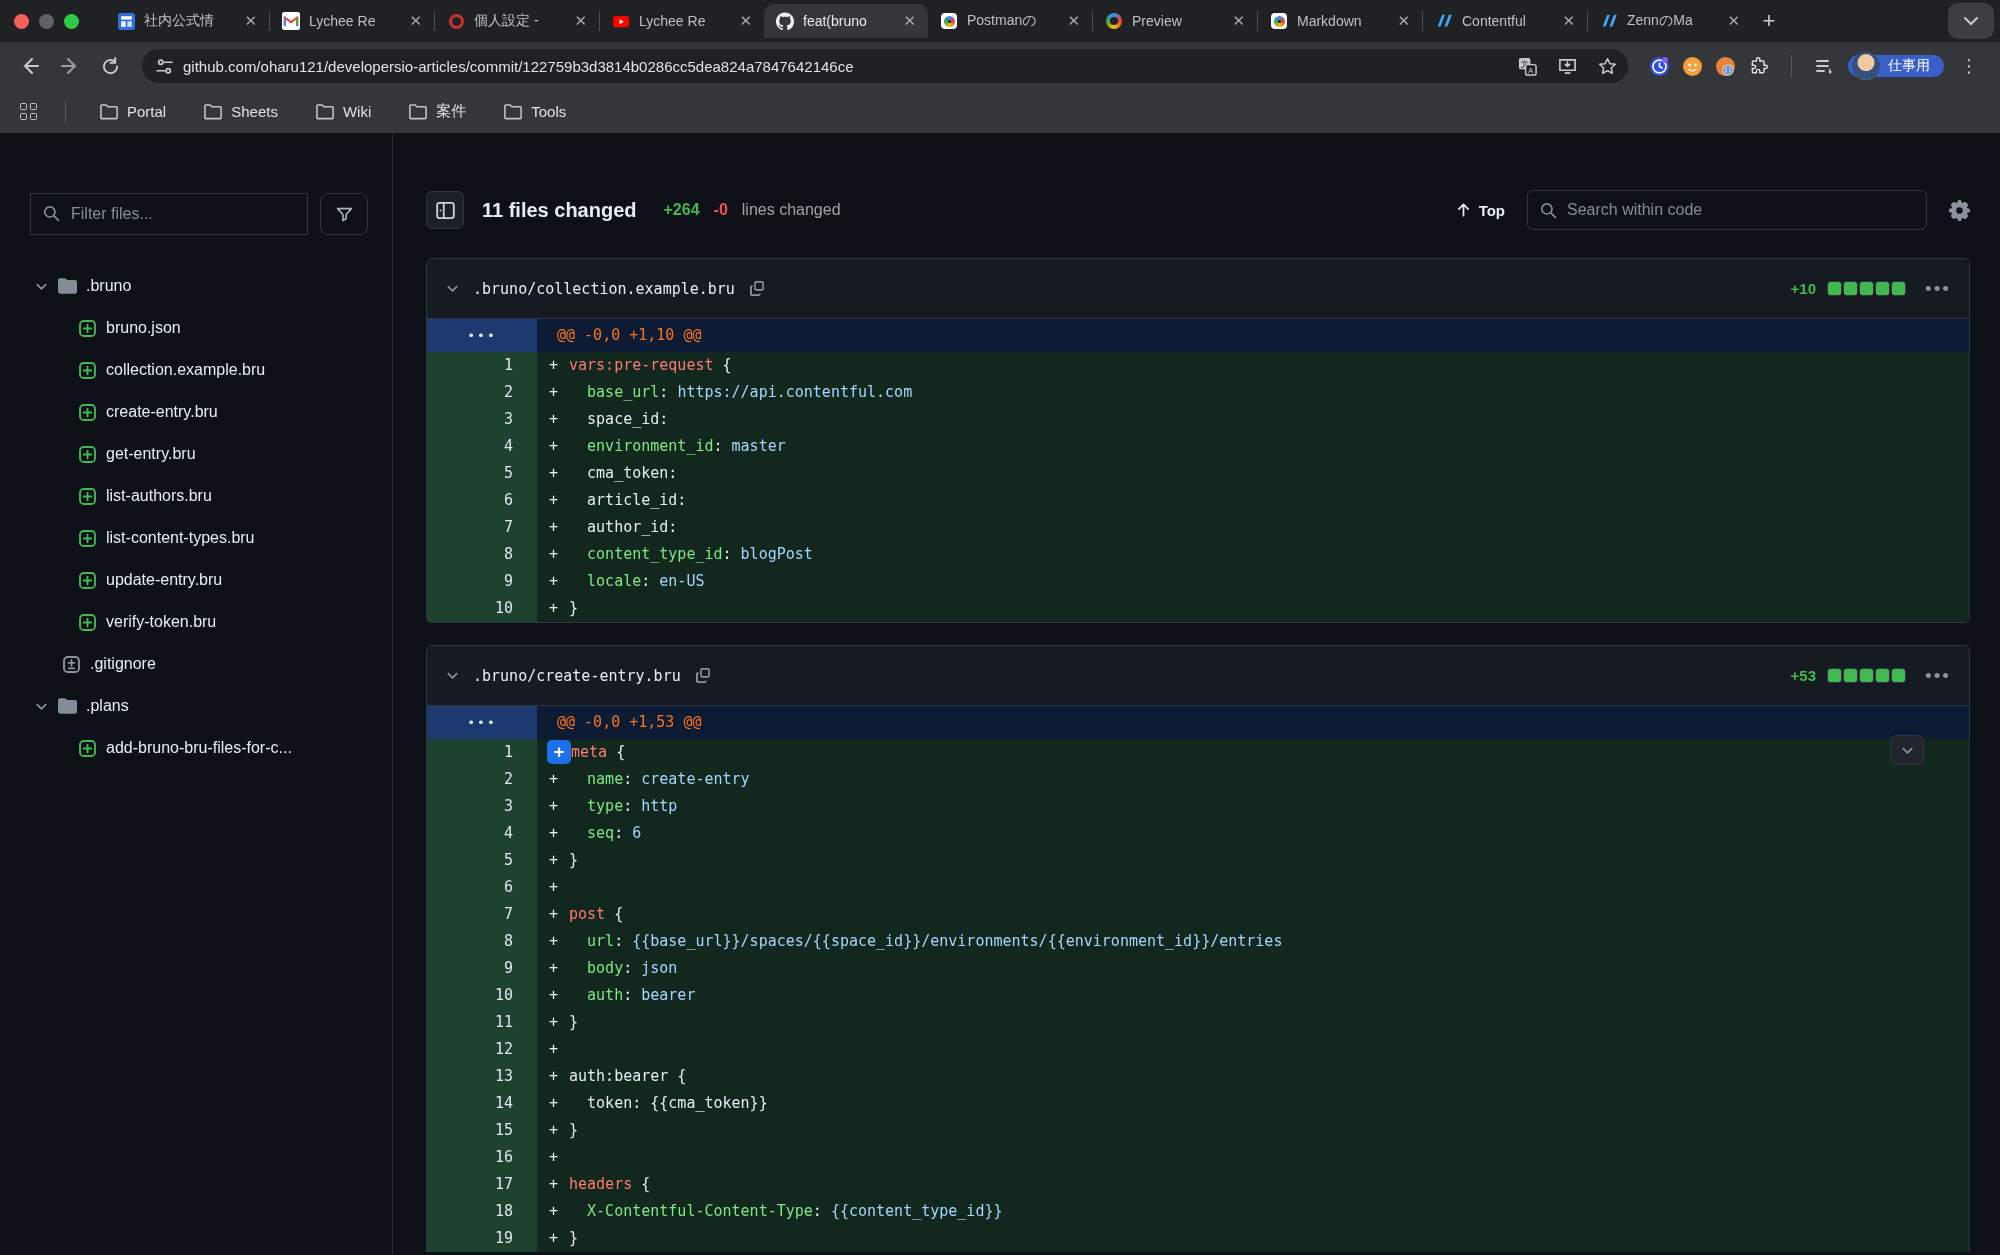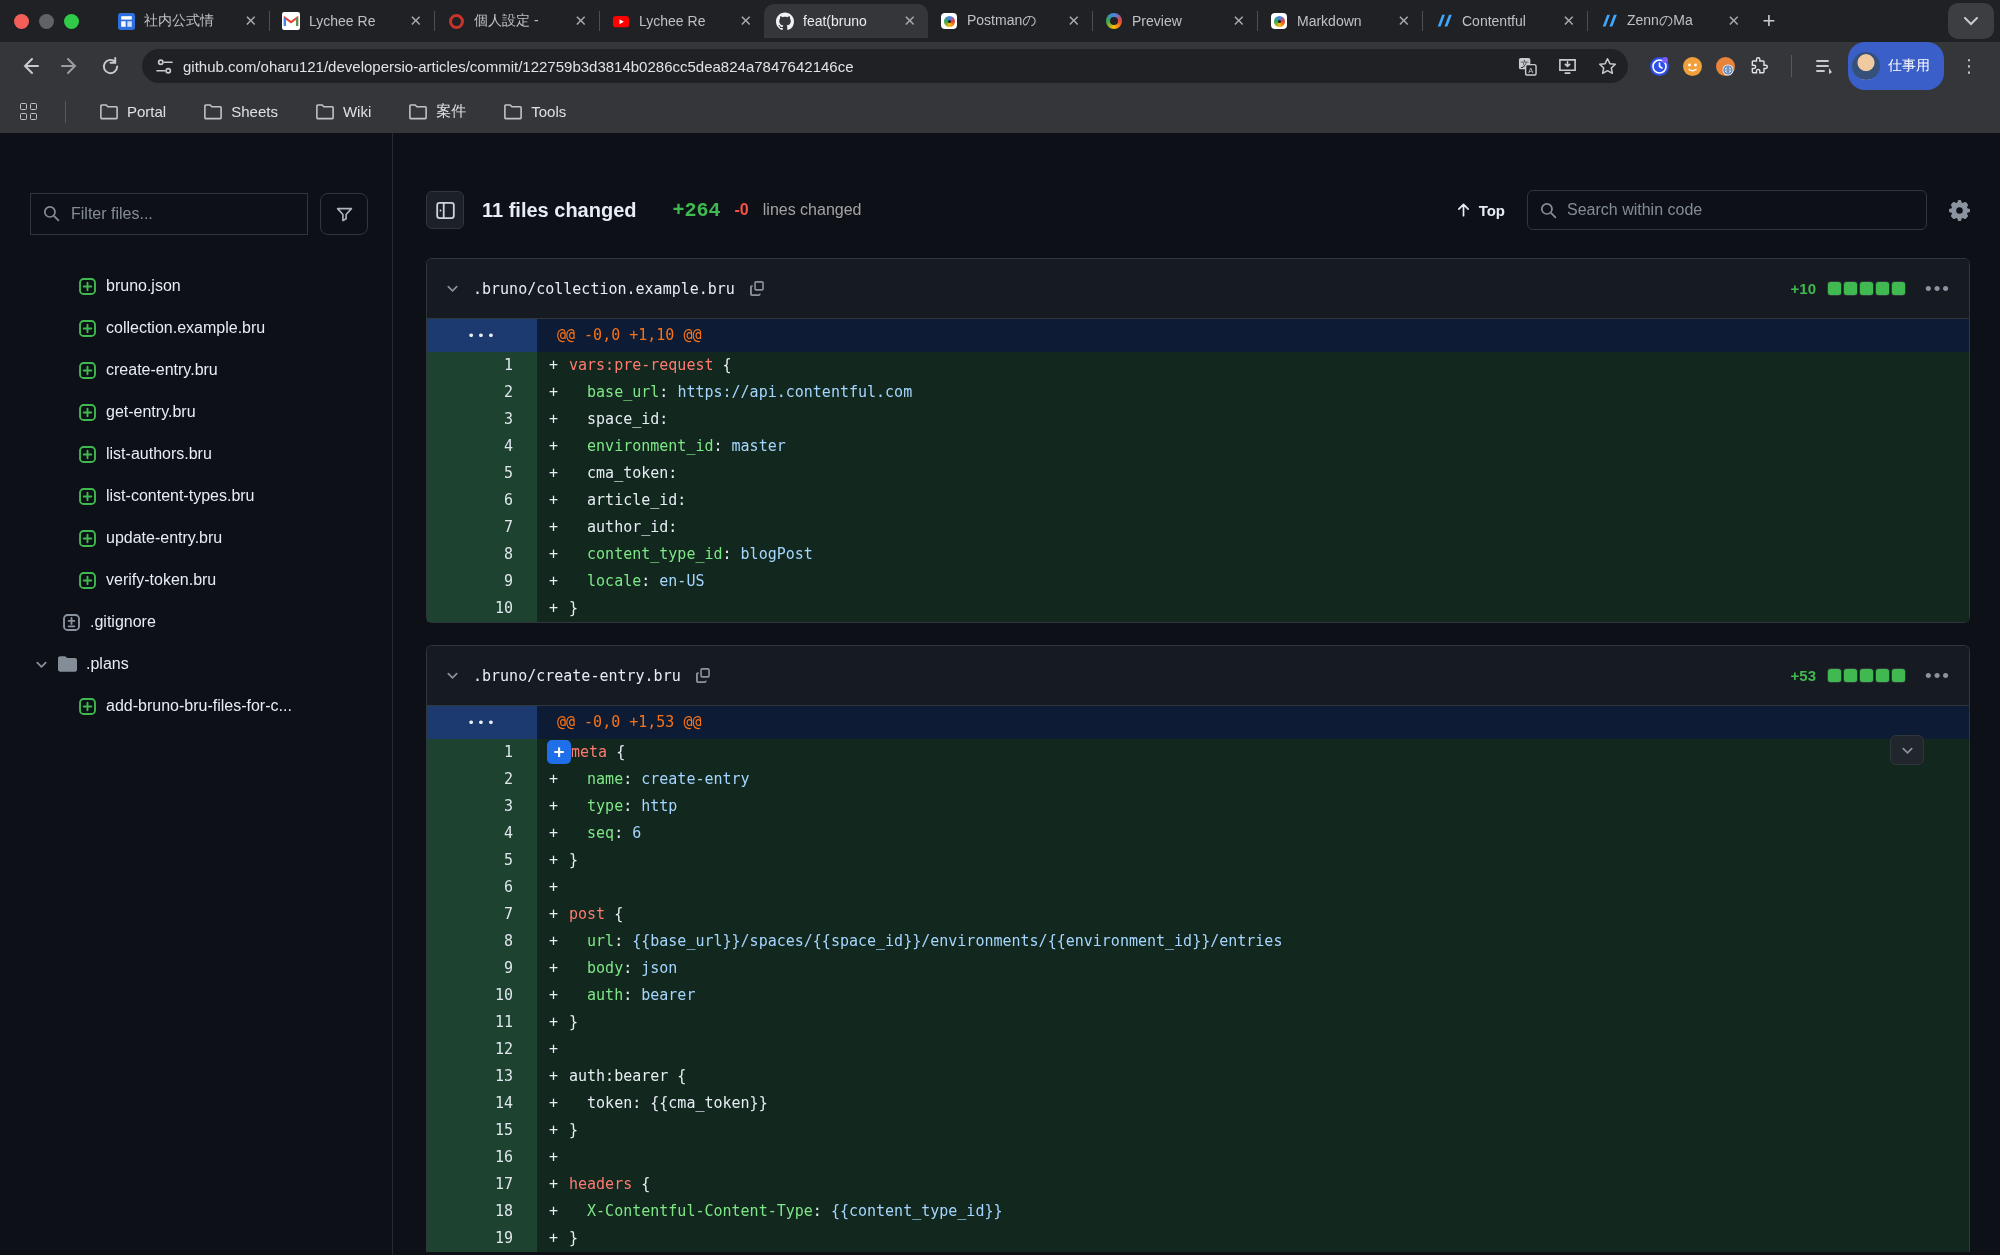--- a/index.html
+++ b/index.html
@@ -28,21 +28,21 @@
                display:flex; align-items:center; justify-content:center; color:#c7cbd1; }
 
   .toolbar { height:48px; background:#35363a; display:flex; align-items:center; padding:0 14px; gap:8px; }
   .navbtn { width:32px; height:32px; display:flex; align-items:center; justify-content:center; color:#c7cbd1; }
   .urlbar { flex:1; height:34px; margin:0 8px; border-radius:17px; background:#202124;
             display:flex; align-items:center; padding:0 6px 0 14px; gap:10px; min-width:0; }
   .urltext { flex:1; font-size:15px; color:#dfe3e8; white-space:nowrap; overflow:hidden; }
   .pillicon { width:30px; height:30px; display:flex; align-items:center; justify-content:center; color:#c7cbd1; }
   .extrow { display:flex; align-items:center; gap:14px; margin:0 6px; }
   .vsep { width:1px; height:22px; background:#55585c; margin:0 8px; }
-  .profile { height:48px; border-radius:17px; background:#3b5fc9; display:flex; align-items:center;
+  .profile { height:22px; border-radius:17px; background:#3b5fc9; display:flex; align-items:center;
              gap:8px; padding:3px 14px 3px 4px; color:#fff; font-size:14px; }
   .avatar { width:28px; height:28px; border-radius:50%;
             background:radial-gradient(circle at 50% 38%, #f0c9a0 0 36%, #35507a 40% 75%, #7fa0c8 78%); }
   .kebab { color:#c7cbd1; font-size:18px; padding:0 8px; letter-spacing:0; }
 
   .bookmarks { height:43px; background:#35363a; display:flex; align-items:center; padding:0 14px; gap:14px;
                color:#dde1e6; font-size:15px; }
   .bm { display:flex; align-items:center; gap:9px; padding:0 12px; }
   .appsgrid { display:grid; grid-template-columns:7px 7px; grid-template-rows:7px 7px; gap:3px; margin:0 6px; }
   .appsgrid i { border:1.8px solid #c0c4ca; border-radius:1.5px; }
@@ -60,21 +60,21 @@
                display:flex; align-items:center; justify-content:center; color:#adb6bf; }
   .tree { margin-top:30px; }
   .trow { height:42px; display:flex; align-items:center; gap:9px; color:#e6edf3; font-size:16px; white-space:nowrap; }
   .trow .lbl { overflow:hidden; text-overflow:ellipsis; }
 
   .main { flex:1; border-left:1px solid #262c33; padding:0 30px 0 33px; position:relative; min-width:0; }
   .mainhead { margin-top:55px; height:44px; display:flex; align-items:center; gap:14px; }
   .sbtoggle { width:38px; height:38px; border:1px solid #30363d; border-radius:6px; background:#1c2128;
               display:flex; align-items:center; justify-content:center; color:#cdd5dd; }
   .mh-title { font-size:20px; font-weight:bold; color:#e6edf3; margin-left:4px; }
-  .mh-add { color:#3fb950; font-weight:bold; font-size:20px; margin-left:22px;font-family:Liberation Mono, monospace; }
+  .mh-add { color:#3fb950; font-weight:bold; font-size:16px; margin-left:13px; }
   .mh-del { color:#f85149; font-weight:bold; font-size:16px; }
   .mh-lines { color:#a3a3a3; font-size:16px; }
   .mh-right { margin-left:auto; display:flex; align-items:center; gap:22px; }
   .topbtn { display:flex; align-items:center; gap:8px; color:#e6edf3; font-size:15px; font-weight:bold; }
   .searchcode { width:400px; height:40px; border:1px solid #30363d; border-radius:6px; background:#0d1117;
                 display:flex; align-items:center; gap:10px; padding:0 12px; color:#848d97; font-size:16px; }
   .gear { color:#8b949e; }
 
   .panel { margin-top:26px; border:1px solid #30363d; border-radius:6px; background:#0d1117; position:relative; }
   .panel.second { margin-top:22px; border-radius:6px 6px 0 0; border-bottom:none; }
@@ -382,20 +382,33 @@
         </span>
         <input placeholder="Filter files..." style="">
       </div>
       <span class="funnelbtn">
         <svg width="17" height="17" viewBox="0 0 16 16">
             <path d="M1.5 2.5h13l-5 5.5v4l-3 1.8V8z" stroke="#adb6bf" stroke-width="1.5" fill="none" stroke-linejoin="round"></path>
           </svg>
       </span>
     </div>
     <div class="tree" id="tree">
+        <div class="trow" style="padding-left: 4px;">
+          <span>
+            <svg width="15" height="15" viewBox="0 0 16 16">
+              <path d="M3.5 6l4.5 4.5L12.5 6" stroke="#8b949e" stroke-width="1.8" fill="none" stroke-linecap="round"></path>
+            </svg>
+          </span>
+             <span>
+            <svg width="19" height="17" viewBox="0 0 16 14" fill="#848d97">
+              <path d="M1.75 0h3.7c.47 0 .92.19 1.25.52l.98.98h6.57c.97 0 1.75.78 1.75 1.75v8.5A1.75 1.75 0 0 1 14.25 13H1.75A1.75 1.75 0 0 1 0 11.25v-9.5C0 .78.78 0 1.75 0z"></path>
+            </svg>
+          </span>
+          <span class="lbl">.bruno</span>
+        </div>
         <div class="trow" style="padding-left: 48px;">
           <span>
             <svg width="19" height="19" viewBox="0 0 16 16">
               <rect x="1.7" y="1.7" width="12.6" height="12.6" rx="3" stroke="#3fb950" stroke-width="1.6" fill="none"></rect>
               <path d="M8 4.8v6.4M4.8 8h6.4" stroke="#3fb950" stroke-width="1.6" stroke-linecap="round"></path>
             </svg>
           </span>
           <span class="lbl">bruno.json</span>
         </div>
         <div class="trow" style="padding-left: 48px;">

